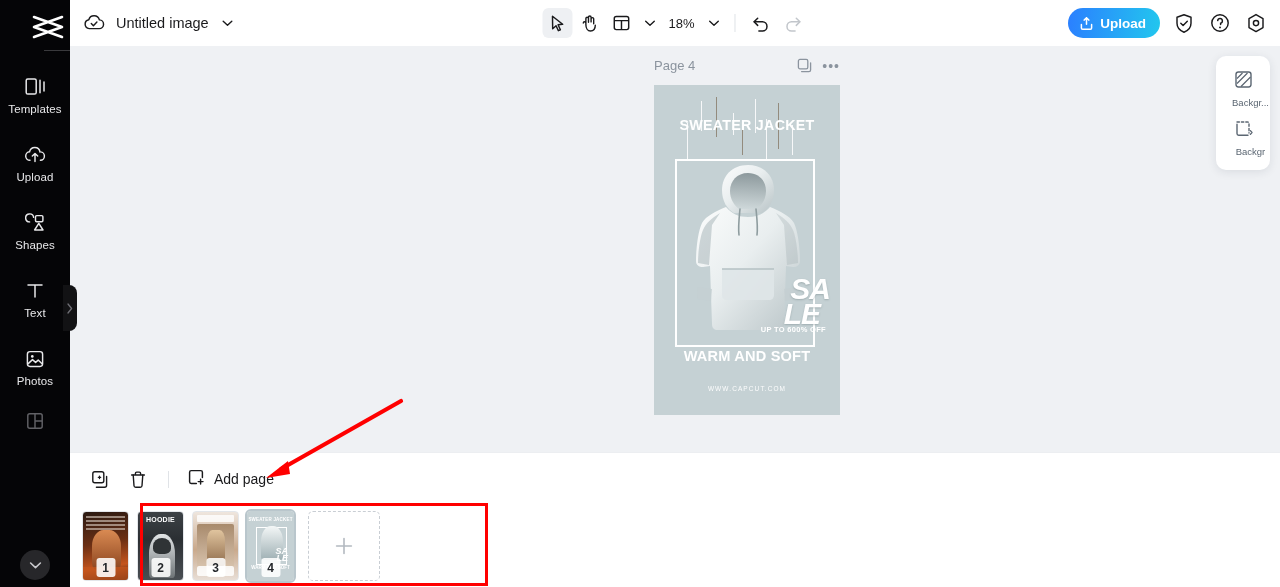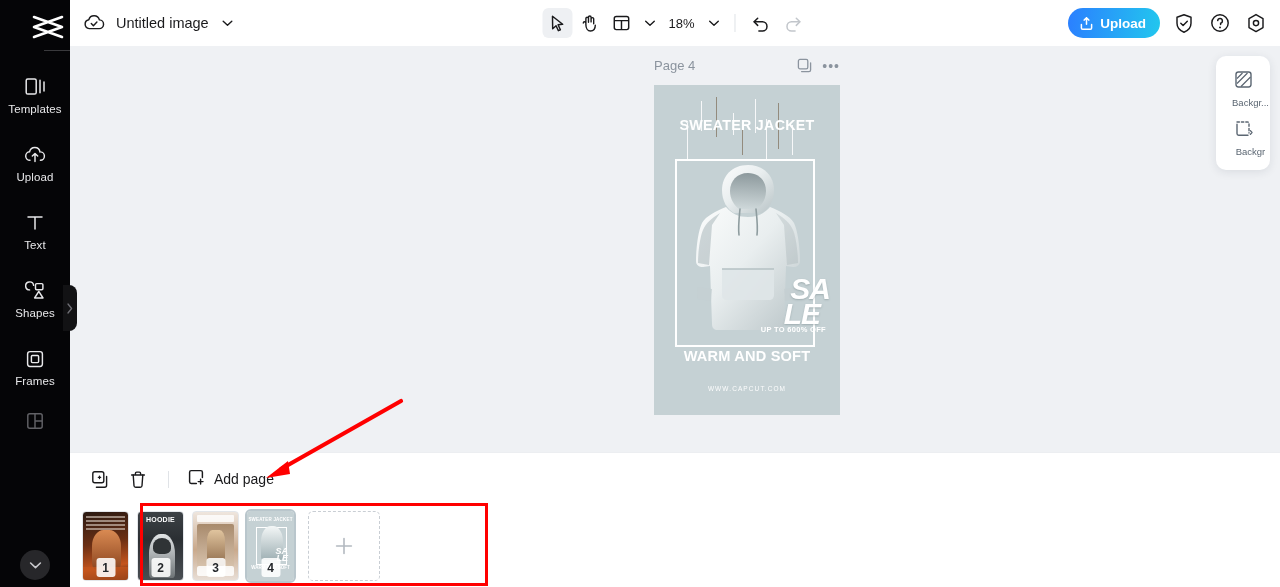--- a/index.html
+++ b/index.html
@@ -225,49 +225,50 @@
         <svg width="22" height="18" viewBox="0 0 22 18" fill="none">
           <path d="M6 14.3a4.3 4.3 0 0 1-.4-8.58A5.3 5.3 0 0 1 16 5.9a3.9 3.9 0 0 1 .4 8.4" stroke="#e8e8ea" stroke-width="1.45" stroke-linecap="round"></path>
           <path d="M11 15.6V7.6M8.3 10.1L11 7.4l2.7 2.7" stroke="#e8e8ea" stroke-width="1.45" stroke-linecap="round" stroke-linejoin="round"></path>
         </svg>
       </span>
       <span class="lbl">Upload</span>
     </div>
 
     <div class="nav-item">
       <span class="ico">
-        <svg width="20" height="19" viewBox="0 0 20 19" fill="none">
-          <path d="M3 4h14M10 4v12" stroke="#e8e8ea" stroke-width="1.5" stroke-linecap="round"></path>
-        </svg>
-      </span>
-      <span class="lbl">Text</span>
-    </div>
-
-    <div class="nav-item">
-      <span class="ico">
         <svg width="21" height="20" viewBox="0 0 21 20" fill="none">
           <path d="M8.6 4.3a4 4 0 1 0-4 4.6" stroke="#e8e8ea" stroke-width="1.45" stroke-linecap="round"></path>
           <rect x="10.5" y="2.6" width="7.4" height="6.2" rx="1.2" stroke="#e8e8ea" stroke-width="1.45"></rect>
           <path d="M9.6 17h8.4l-4.2-6.6z" stroke="#e8e8ea" stroke-width="1.45" stroke-linejoin="round"></path>
         </svg>
       </span>
       <span class="lbl">Shapes</span>
     </div>
 
-
+    <div class="nav-item">
+      <span class="ico">
+        <svg width="20" height="19" viewBox="0 0 20 19" fill="none">
+          <path d="M3 4h14M10 4v12" stroke="#e8e8ea" stroke-width="1.5" stroke-linecap="round"></path>
+        </svg>
+      </span>
+      <span class="lbl">Text</span>
+    </div>
 
     <div class="nav-item">
       <span class="ico">
         <svg width="20" height="20" viewBox="0 0 20 20" fill="none">
-          <rect x="2.6" y="2.6" width="14.8" height="14.8" rx="2.4" stroke="#e8e8ea" stroke-width="1.45"></rect>
-          <rect x="6.4" y="6.4" width="7.2" height="7.2" rx="1" stroke="#e8e8ea" stroke-width="1.45"></rect>
+          <rect x="2.4" y="2.6" width="15.2" height="14.8" rx="2.6" stroke="#e8e8ea" stroke-width="1.45"></rect>
+          <circle cx="7.3" cy="7.4" r="1.35" fill="#e8e8ea"></circle>
+          <path d="M3.2 14.6l4.3-4 3.1 2.8 2.6-2.3 3.6 3.5" stroke="#e8e8ea" stroke-width="1.45" stroke-linecap="round" stroke-linejoin="round"></path>
         </svg>
       </span>
-      <span class="lbl">Frames</span>
-    </div>
+      <span class="lbl">Photos</span>
+    </div>
+
+
 
     <div class="nav-item partial" style="height:40px;">
       <span class="ico">
         <svg width="20" height="20" viewBox="0 0 20 20" fill="none">
           <rect x="2.8" y="2.8" width="14.4" height="14.4" rx="2" stroke="#9a9aa0" stroke-width="1.45"></rect>
           <path d="M10 3v14M10 10h7" stroke="#9a9aa0" stroke-width="1.45"></path>
         </svg>
       </span>
     </div>
 

